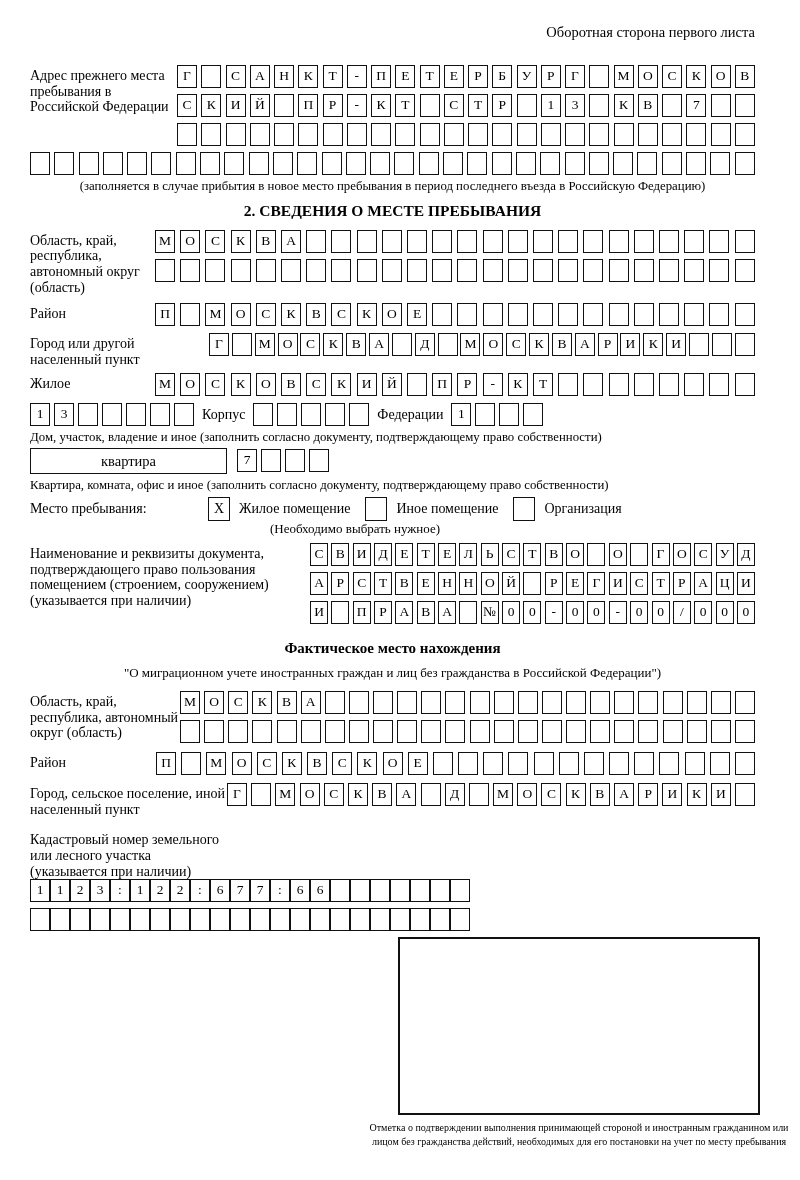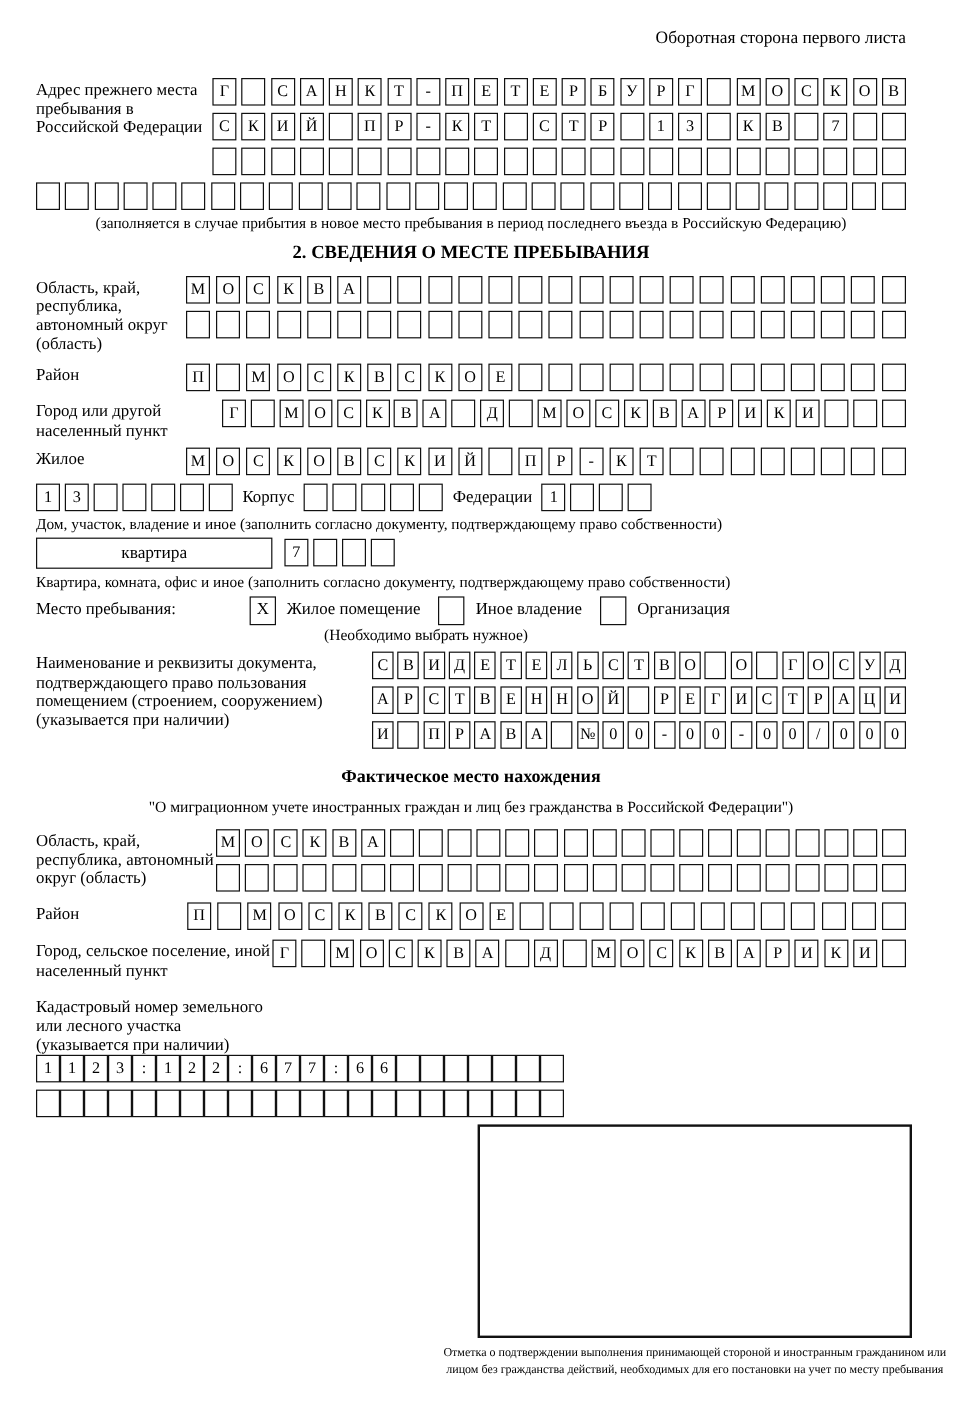--- a/index.html
+++ b/index.html
@@ -272,21 +272,21 @@
         <span class="cell"></span>
         <span class="cell"></span>
         <span class="cell"></span>
         <span class="cell"></span>
         <span class="cell"></span>
         <span class="cell"></span>
         <span class="cell"></span>
       </div>
   </div>
 
-  <div class="frow" style="margin-top:7px;">
+  <div class="frow" style="margin-top:7px;gap:24px;">
     <div class="flabel w155">Город или другой населенный пункт</div>
     <div class="cells">
         <span class="cell">Г</span>
         <span class="cell"></span>
         <span class="cell">М</span>
         <span class="cell">О</span>
         <span class="cell">С</span>
         <span class="cell">К</span>
         <span class="cell">В</span>
         <span class="cell">А</span>
@@ -376,21 +376,21 @@
         <span class="cell"></span>
       </div>
   </div>
   <div class="caption" style="text-align:left; margin-bottom:4px;">Квартира, комната, офис и иное (заполнить согласно документу, подтверждающему право собственности)</div>
 
   <div class="frow place-row">
     <div class="pl-label">Место пребывания:</div>
     <span class="chk">X</span>
     <span class="opt">Жилое помещение</span>
     <span class="chk"></span>
-    <span class="opt">Иное владение</span>
+    <span class="opt">Иное помещение</span>
     <span class="chk"></span>
     <span class="opt">Организация</span>
   </div>
   <div class="select-note">(Необходимо выбрать нужное)</div>
 
   <div class="frow">
     <div class="flabel w280">Наименование и реквизиты документа, подтверждающего право пользования помещением (строением, сооружением) (указывается при наличии)</div>
     <div class="grow doc-cells">
       <div class="cells mb">
           <span class="cell">С</span>

